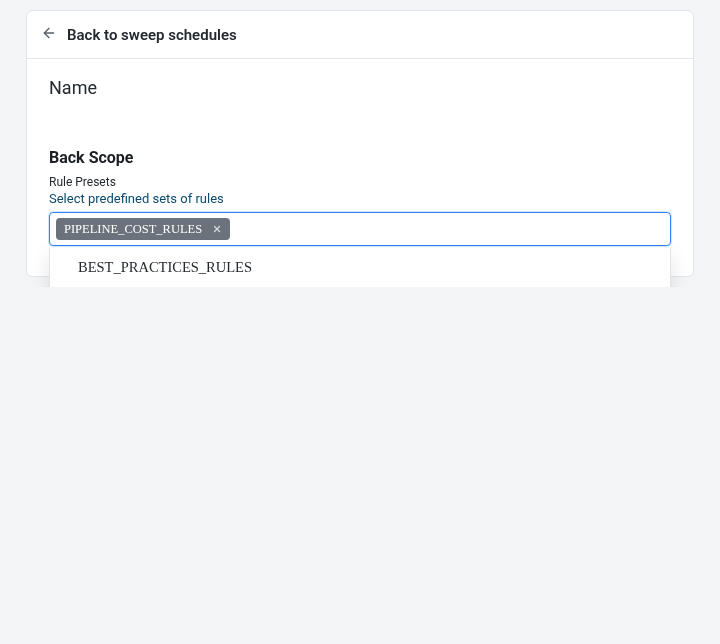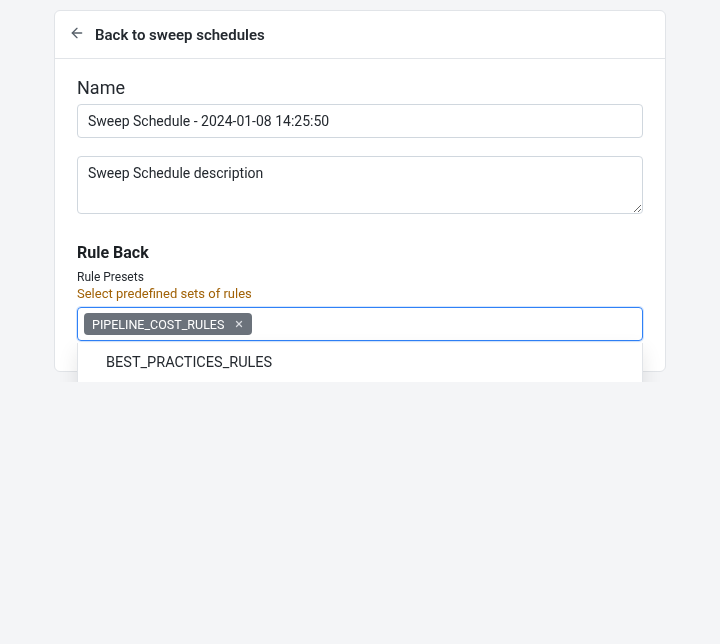--- a/index.html
+++ b/index.html
@@ -8,21 +8,21 @@
     padding: 10px;
     background: #f4f5f7;
     font-family: -apple-system, BlinkMacSystemFont, "Segoe UI", Roboto, Helvetica, Arial, sans-serif;
     color: #1b1f23;
     font-size: 14px;
   }
   .card {
     background: #fff;
     border: 1px solid #e1e4e8;
     border-radius: 6px;
-    width: 612px;
+    width: 668px;
     margin: 0 auto;
   }
   .back-row {
     display: flex;
     align-items: center;
     padding: 14px 18px 14px 14px;
     border-bottom: 1px solid #e1e4e8;
     gap: 10px;
     cursor: pointer;
   }
@@ -47,23 +47,24 @@
     border-radius: 4px;
     padding: 8px 10px;
     font-size: 14px;
     font-family: inherit;
     resize: vertical;
     color: #24292f;
   }
   .section-gap { height: 18px; }
   .subhead { font-weight: 700; font-size: 16px; margin: 8px 0 8px 0; }
   .small-label { font-size: 12px; color: #24292f; margin-bottom: 2px; }
-  .helper { font-size: 13px; color: #a16207; margin-bottom: 6px; }
+  .helper { font-size: 13px; color: #0c4a6e; margin-bottom: 6px; }
   .multiselect {
     position: relative;
+    font-family: Liberation Serif, serif;
   }
   .ms-input {
     border: 1px solid #2f81f7;
     border-radius: 4px;
     padding: 5px 6px;
     display: flex;
     flex-wrap: wrap;
     gap: 6px;
     min-height: 34px;
     box-shadow: 0 0 0 1px rgba(47,129,247,.2);
@@ -136,29 +137,27 @@
           <line x1="19" y1="12" x2="5" y2="12"></line>
           <polyline points="12 19 5 12 12 5"></polyline>
         </svg>
     </span>
     <span class="back-text">Back to sweep schedules</span>
   </div>
 
   <div class="content">
 
     <label class="field-label">Name</label>
-    <input class="text-input" type="text" value="Sweep Schedule - 2024-01-08 14:25:50" style="">
 
     <div class="section-gap"></div>
 
-    <textarea class="textarea" style="">Sweep Schedule description</textarea>
 
     <div class="section-gap"></div>
 
-    <div class="subhead">Rule Back</div>
+    <div class="subhead">Back Scope</div>
     <div class="small-label">Rule Presets</div>
     <div class="helper">Select predefined sets of rules</div>
 
     <div class="multiselect">
       <div class="ms-input">
         <span class="chip">
           <span>PIPELINE_COST_RULES</span>
           <span class="chip-x">
             <svg viewBox="0 0 24 24" width="10" height="10" fill="none" stroke="currentColor" stroke-width="3" stroke-linecap="round">
                 <line x1="18" y1="6" x2="6" y2="18"></line>

